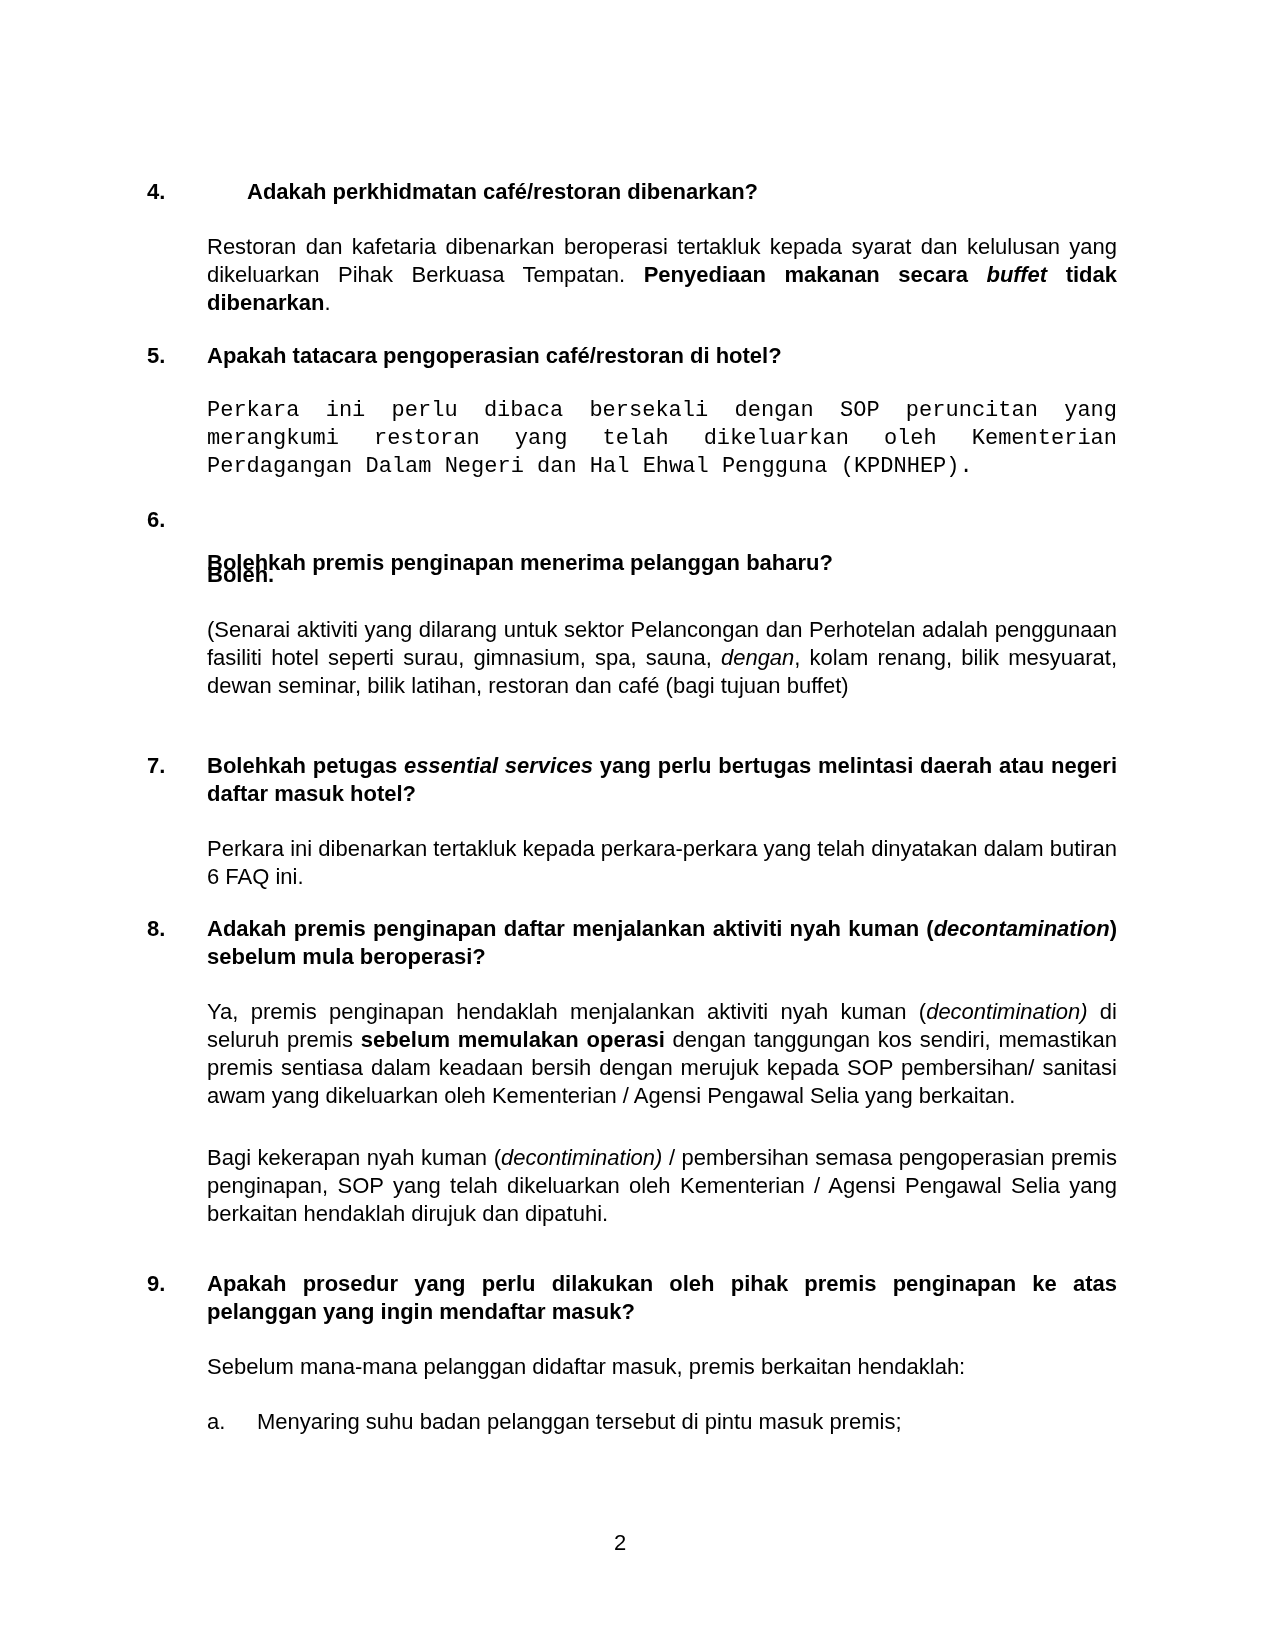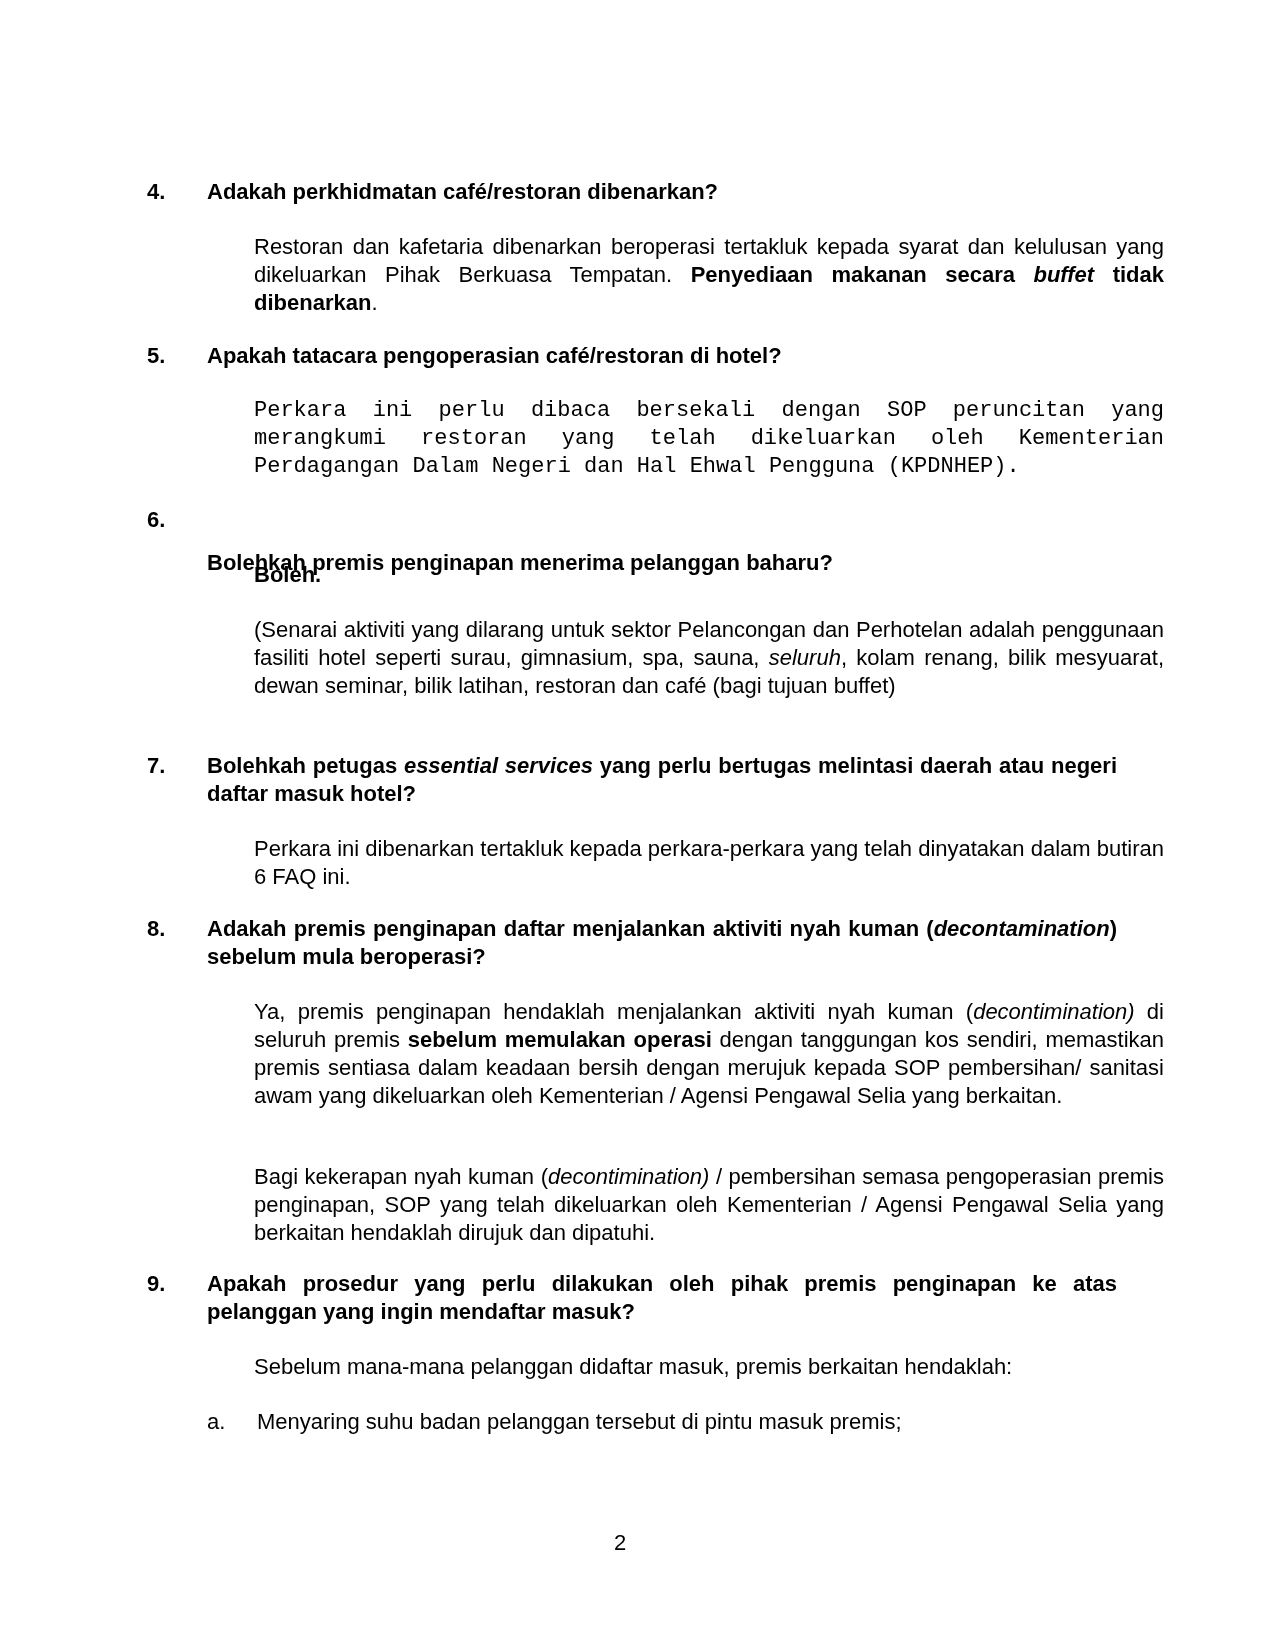--- a/index.html
+++ b/index.html
@@ -3,63 +3,63 @@
 <meta charset="utf-8">
 <style>
   html, body { margin:0; padding:0; background:#ffffff; }
   body { width:1275px; height:1650px; position:relative; overflow:hidden;
          font-family:"Liberation Sans", sans-serif; color:#000; }
   .page { position:absolute; left:0; top:0; width:1275px; height:1650px; }
   .item { position:absolute; left:147px; width:970px; }
   .num { position:absolute; left:0; top:0; font-weight:bold; font-size:22px; line-height:28px; }
   .q { position:absolute; left:60px; width:910px; font-weight:bold; font-size:22px; line-height:28px; text-align:justify; }
   .p { position:absolute; left:60px; width:910px; font-size:22px; line-height:28px; text-align:justify; }
-  .p.last-left { text-align-last:left;margin-left:47px; }
+  .p.last-left { text-align-last:left; }
   .list-a { position:absolute; left:60px; width:910px; font-size:22px; line-height:28px; }
   .list-a .lbl { position:absolute; left:0; }
   .list-a .txt { position:absolute; left:50px; }
   .pagenum { position:absolute; left:0; width:1240px; top:1530px; text-align:center; font-size:22px; }
   i { font-style:italic; }
   b { font-weight:bold; }
 </style>
 </head>
 <body>
 
 <div class="page">
 
   <div class="item" style="top:178px;">
     <span class="num">4.</span>
-    <div class="q" style="top:0;">Adakah perkhidmatan café/restoran dibenarkan?</div>
+    <div class="q" style="top:0;margin-left:40px;">Adakah perkhidmatan café/restoran dibenarkan?</div>
     <div class="p last-left" style="top:55px;"><span>Restoran dan kafetaria dibenarkan beroperasi tertakluk kepada syarat dan kelulusan yang dikeluarkan Pihak Berkuasa Tempatan. </span><b>Penyediaan makanan secara </b><b><i>buffet</i></b><b> tidak dibenarkan</b><span>.</span></div>
   </div>
 
   <div class="item" style="top:342px;">
     <span class="num">5.</span>
     <div class="q" style="top:0;">Apakah tatacara pengoperasian café/restoran di hotel?</div>
     <div class="p last-left" style="top:55px;font-family:Liberation Mono, monospace;">Perkara ini perlu dibaca bersekali dengan SOP peruncitan yang merangkumi restoran yang telah dikeluarkan oleh Kementerian Perdagangan Dalam Negeri dan Hal Ehwal Pengguna (KPDNHEP).</div>
   </div>
 
   <div class="item" style="top:506px;">
     <span class="num">6.</span>
     <div class="q" style="top:0;margin-top:43px;">Bolehkah premis penginapan menerima pelanggan  baharu?</div>
     <div class="p last-left" style="top:55px;font-weight:bold;">Boleh.</div>
-    <div class="p last-left" style="top:110px;"><span>(Senarai aktiviti yang dilarang untuk sektor Pelancongan dan Perhotelan adalah penggunaan fasiliti hotel seperti surau, gimnasium, spa, sauna, </span><i>seluruh</i><span>, kolam renang, bilik mesyuarat, dewan seminar, bilik latihan, restoran dan café (bagi tujuan buffet)</span></div>
+    <div class="p last-left" style="top:110px;"><span>(Senarai aktiviti yang dilarang untuk sektor Pelancongan dan Perhotelan adalah penggunaan fasiliti hotel seperti surau, gimnasium, spa, sauna, </span><i>dengan</i><span>, kolam renang, bilik mesyuarat, dewan seminar, bilik latihan, restoran dan café (bagi tujuan buffet)</span></div>
   </div>
 
   <div class="item" style="top:752px;">
     <span class="num">7.</span>
     <div class="q last-left" style="top:0; text-align-last:left;"><span>Bolehkah petugas </span><i>essential services</i><span> yang perlu bertugas melintasi daerah atau negeri daftar masuk hotel?</span></div>
     <div class="p last-left" style="top:83px;">Perkara ini dibenarkan tertakluk kepada perkara-perkara yang telah dinyatakan dalam butiran 6 FAQ ini.</div>
   </div>
 
   <div class="item" style="top:915px;">
     <span class="num">8.</span>
     <div class="q" style="top:0; text-align-last:left;"><span>Adakah premis penginapan daftar menjalankan aktiviti nyah kuman (</span><i>decontamination</i><span>) sebelum mula beroperasi?</span></div>
     <div class="p last-left" style="top:83px;"><span>Ya, premis penginapan hendaklah menjalankan aktiviti nyah kuman (</span><i>decontimination)</i><span> di seluruh premis </span><b>sebelum memulakan operasi</b><span> dengan tanggungan kos sendiri, memastikan premis sentiasa dalam keadaan bersih dengan merujuk kepada SOP pembersihan/ sanitasi awam yang dikeluarkan oleh Kementerian / Agensi Pengawal Selia yang berkaitan.</span></div>
-    <div class="p last-left" style="top:248px;"><span>Bagi kekerapan nyah kuman (</span><i>decontimination)</i><span> / pembersihan semasa pengoperasian premis penginapan,  SOP yang telah dikeluarkan oleh Kementerian / Agensi Pengawal Selia yang berkaitan hendaklah dirujuk dan dipatuhi.</span></div>
+    <div class="p last-left" style="top:229px;"><span>Bagi kekerapan nyah kuman (</span><i>decontimination)</i><span> / pembersihan semasa pengoperasian premis penginapan,  SOP yang telah dikeluarkan oleh Kementerian / Agensi Pengawal Selia yang berkaitan hendaklah dirujuk dan dipatuhi.</span></div>
   </div>
 
   <div class="item" style="top:1270px;">
     <span class="num">9.</span>
     <div class="q" style="top:0; text-align-last:left;">Apakah prosedur yang perlu dilakukan oleh pihak premis penginapan ke atas pelanggan yang ingin mendaftar masuk?</div>
     <div class="p last-left" style="top:83px;">Sebelum mana-mana pelanggan didaftar masuk, premis berkaitan hendaklah:</div>
     <div class="list-a" style="top:138px;">
       <span class="lbl">a.</span>
       <span class="txt">Menyaring suhu badan pelanggan tersebut di pintu masuk premis;</span>
     </div>

